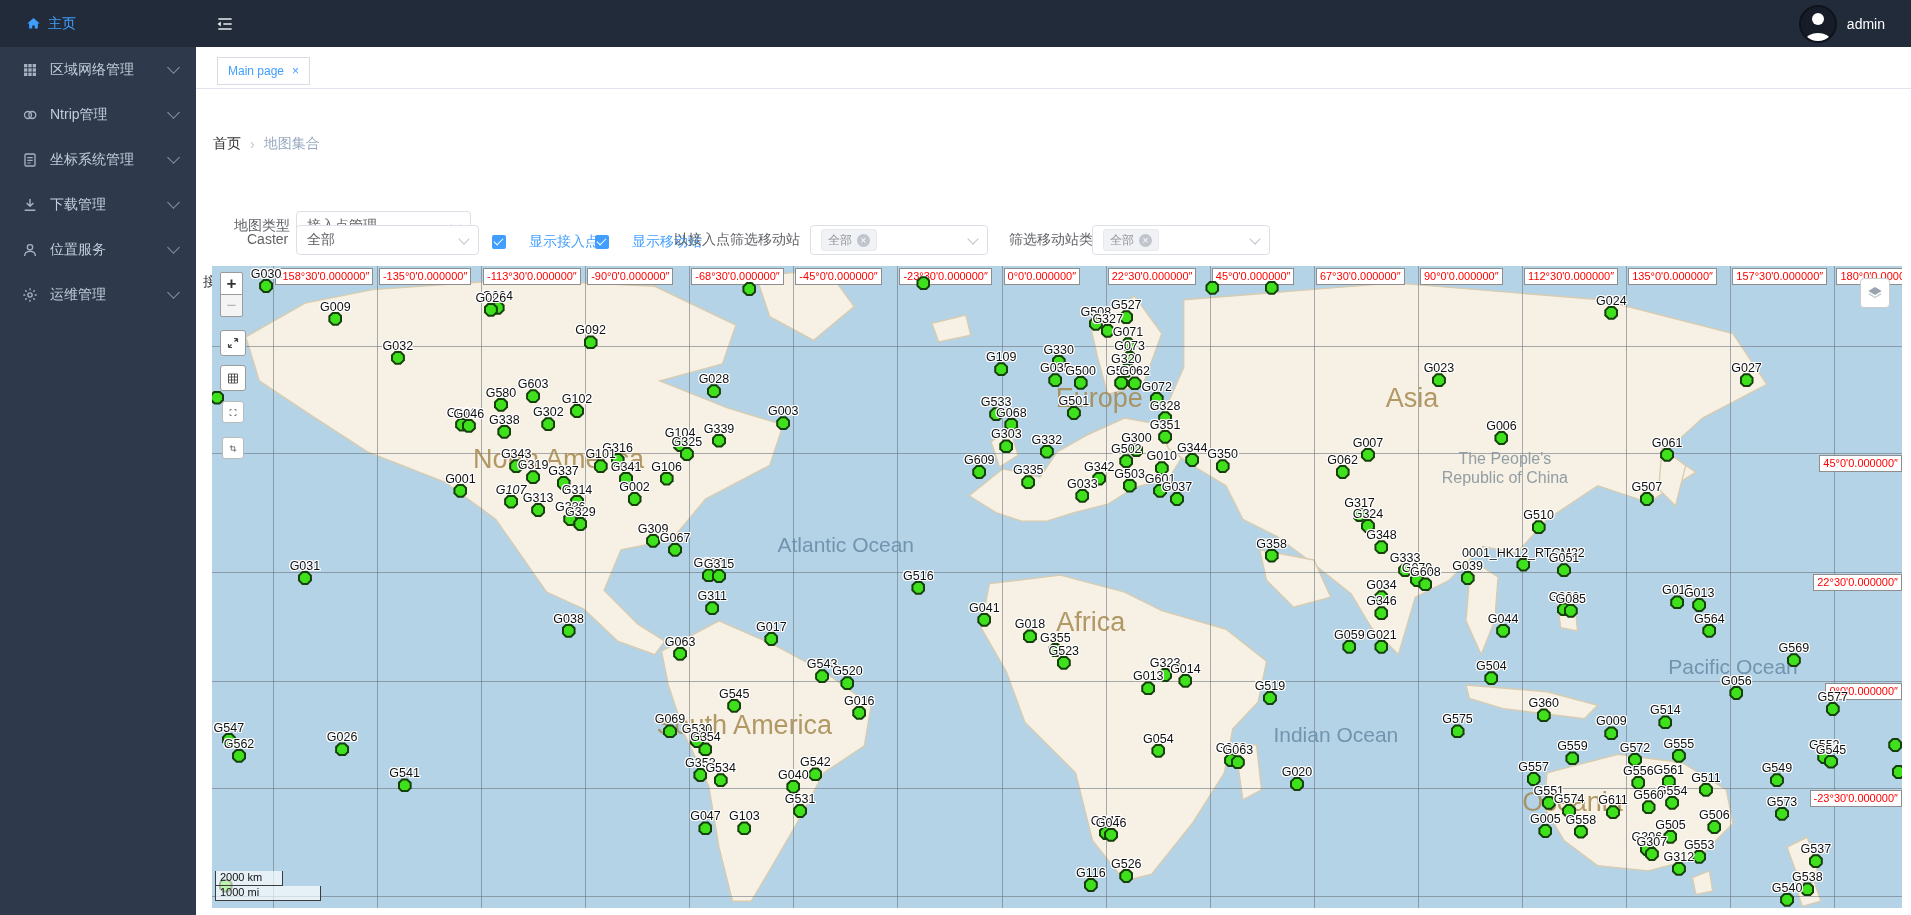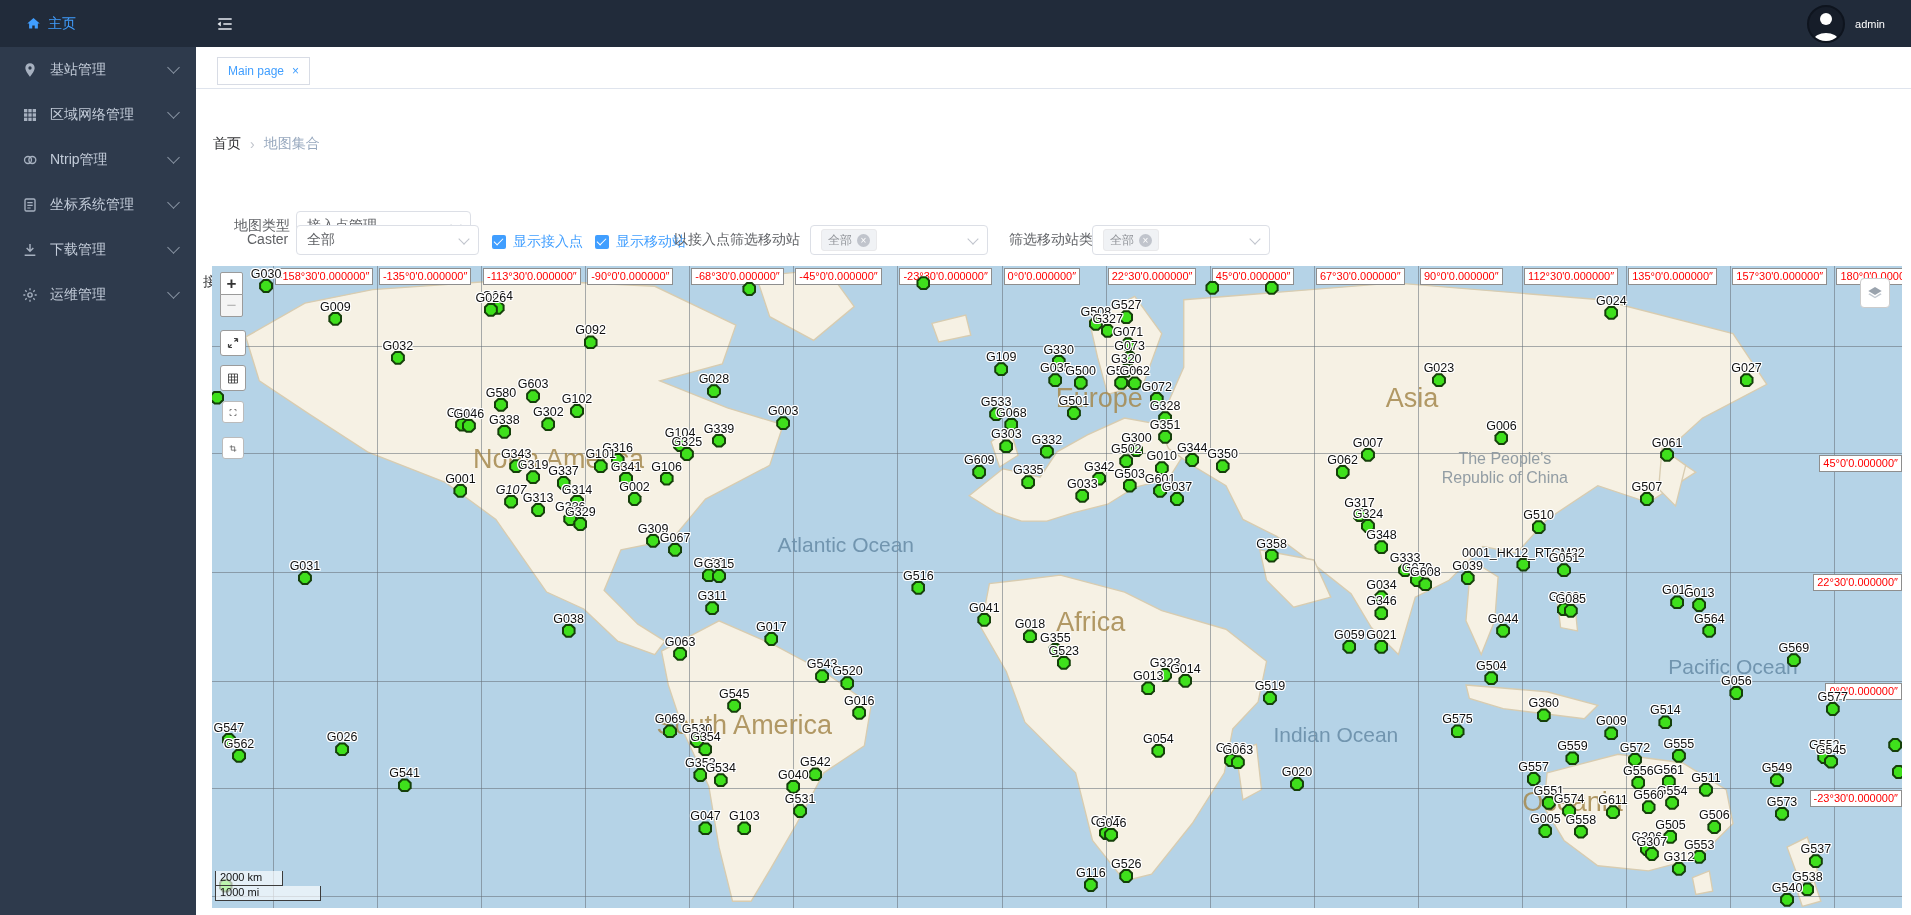--- a/index.html
+++ b/index.html
@@ -5,21 +5,21 @@
   html,body{margin:0;padding:0;background:#fff;font-family:"Liberation Sans","DejaVu Sans",sans-serif;}
   #app{position:relative;width:1911px;height:915px;overflow:hidden;background:#fff;}
   
   #navbar{position:absolute;left:0;top:0;width:1911px;height:47px;background:#212b3a;z-index:30;}
   #home-link{position:absolute;left:26px;top:0;height:47px;display:flex;align-items:center;gap:7px;color:#409eff;font-size:14px;cursor:pointer;}
   #collapse-btn{position:absolute;left:212px;top:11px;width:26px;height:26px;display:flex;align-items:center;justify-content:center;cursor:pointer;color:#e8ecf2;}
   #user-area{position:absolute;right:26px;top:0;height:47px;display:flex;align-items:center;gap:10px;}
   #avatar{width:34px;height:34px;border-radius:50%;background:#161d29;position:relative;overflow:hidden;border:2px solid #0e141e;}
   #avatar .head{position:absolute;left:50%;top:6px;transform:translateX(-50%);width:12px;height:12px;border-radius:50%;background:#fff;}
   #avatar .body{position:absolute;left:50%;bottom:-6px;transform:translateX(-50%);width:24px;height:14px;border-radius:50% 50% 0 0;background:#fff;}
-  #username{color:#fff;font-size:11px;}
+  #username{color:#fff;font-size:14px;}
   
   #sidebar{position:absolute;left:0;top:47px;width:196px;height:868px;background:#2e3a4c;z-index:20;}
   .menu-item{height:45px;display:flex;align-items:center;padding:0 18px 0 22px;color:#c3ccd9;font-size:14px;cursor:pointer;}
   .menu-item .icon{width:18px;height:18px;margin-right:10px;color:#a7b1c0;flex:none;display:flex;align-items:center;}
   .menu-item .mlabel{flex:1;}
   .chev{width:8px;height:8px;border-right:1.5px solid #8ب;border-right:1.5px solid #8b96a5;border-bottom:1.5px solid #8b96a5;transform:rotate(45deg);margin-top:-4px;}
   
   #main{position:absolute;left:196px;top:47px;width:1715px;height:868px;background:#fff;}
   #tabbar{position:absolute;left:0;top:0;width:100%;height:41px;border-bottom:1px solid #dfe4ed;background:#fff;}
   #main-tab{position:absolute;left:21px;top:10px;height:26px;padding:0 10px;border:1px solid #d8dce5;background:#fff;display:flex;align-items:center;gap:8px;font-size:12px;color:#409eff;cursor:pointer;}
@@ -29,21 +29,21 @@
   #breadcrumb .cur{color:#97a8be;}
   
   .f-label{font-size:14px;color:#606266;}
   #row1{position:absolute;left:0;top:132px;width:100%;height:32px;margin-top:32px;}
   #row2{position:absolute;left:0;top:178px;width:100%;height:32px;}
   .sel{position:absolute;height:30px;border:1px solid #dcdfe6;border-radius:4px;background:#fff;display:flex;align-items:center;padding:0 10px;font-size:14px;color:#606266;cursor:pointer;box-sizing:border-box;}
   .sel .selval{flex:1;}
   .caret{width:7px;height:7px;border-right:1.2px solid #c0c4cc;border-bottom:1.2px solid #c0c4cc;transform:rotate(45deg);margin-top:-3px;}
   .tag{background:#f0f2f5;border:1px solid #e9e9eb;border-radius:3px;height:20px;display:flex;align-items:center;gap:5px;padding:0 6px;font-size:12px;color:#909399;margin-right:6px;}
   .tag-x{width:13px;height:13px;border-radius:50%;background:#c0c4cc;color:#fff;font-size:10px;line-height:13px;text-align:center;cursor:pointer;}
-  .cbwrap{position:absolute;display:flex;align-items:center;gap:7px;cursor:pointer;}
+  .cbwrap{position:absolute;display:flex;align-items:center;gap:23px;cursor:pointer;}
   .cb{width:14px;height:14px;border-radius:2px;background:#409eff;position:relative;}
   .cb::after{content:"";position:absolute;left:4px;top:1px;width:4px;height:8px;border-right:1.6px solid #fff;border-bottom:1.6px solid #fff;transform:rotate(45deg);}
   .cblabel{font-size:14px;color:#409eff;}
   
   #legend{position:absolute;left:7px;top:222px;height:26px;display:flex;align-items:center;gap:26px;font-size:13.5px;color:#303133;}
   .legend-item{display:flex;align-items:center;gap:6px;}
   
   #map{position:absolute;left:16px;top:219px;width:1690px;height:642px;background:#b5d3e7;overflow:hidden;}
   #land{position:absolute;left:0;top:0;width:100%;height:100%;}
   .vline{position:absolute;top:0;bottom:0;width:1px;background:rgba(100,110,118,.55);}
@@ -96,29 +96,20 @@
           <div class="body"></div>
         </div>
       <span id="username">admin</span>
     </div>
   </div>
 
   <div id="sidebar">
       <div class="menu-item">
         <span class="icon">
           <svg width="16" height="16" viewBox="0 0 24 24">
-            <path fill-rule="evenodd" d="M12 2 C8 2 5 5 5 9 c0 5 7 13 7 13 s7 -8 7 -13 c0 -4 -3 -7 -7 -7 Z M12 6.5 a2.5 2.5 0 1 0 0 5 a2.5 2.5 0 1 0 0 -5 Z" fill="currentColor"></path>
-          </svg>
-        </span>
-        <span class="mlabel">基站管理</span>
-        <span class="chev"></span>
-      </div>
-      <div class="menu-item">
-        <span class="icon">
-          <svg width="16" height="16" viewBox="0 0 24 24">
             <g fill="currentColor">
               <rect x="3" y="3" width="5" height="5"></rect>
               <rect x="9.5" y="3" width="5" height="5"></rect>
               <rect x="16" y="3" width="5" height="5"></rect>
               <rect x="3" y="9.5" width="5" height="5"></rect>
               <rect x="9.5" y="9.5" width="5" height="5"></rect>
               <rect x="16" y="9.5" width="5" height="5"></rect>
               <rect x="3" y="16" width="5" height="5"></rect>
               <rect x="9.5" y="16" width="5" height="5"></rect>
               <rect x="16" y="16" width="5" height="5"></rect>
@@ -148,20 +139,30 @@
         <span class="mlabel">坐标系统管理</span>
         <span class="chev"></span>
       </div>
       <div class="menu-item">
         <span class="icon">
           <svg width="16" height="16" viewBox="0 0 24 24">
             <path d="M12 3 v10 M7 9 l5 5 l5 -5 M4 20 h16" stroke="currentColor" stroke-width="2.2" fill="none"></path>
           </svg>
         </span>
         <span class="mlabel">下载管理</span>
+        <span class="chev"></span>
+      </div>
+      <div class="menu-item">
+        <span class="icon">
+          <svg width="16" height="16" viewBox="0 0 24 24">
+            <circle cx="12" cy="8" r="4" fill="none" stroke="currentColor" stroke-width="2"></circle>
+            <path d="M4 21 c0 -5 4 -7 8 -7 s8 2 8 7" fill="none" stroke="currentColor" stroke-width="2"></path>
+          </svg>
+        </span>
+        <span class="mlabel">位置服务</span>
         <span class="chev"></span>
       </div>
       <div class="menu-item">
         <span class="icon">
           <svg width="16" height="16" viewBox="0 0 24 24">
             <circle cx="12" cy="12" r="3.2" fill="none" stroke="currentColor" stroke-width="2"></circle>
             <g stroke="currentColor" stroke-width="2">
               <path d="M12 2 v3 M12 19 v3 M2 12 h3 M19 12 h3 M4.9 4.9 l2.1 2.1 M17 17 l2.1 2.1 M19.1 4.9 L17 7 M7 17 l-2.1 2.1"></path>
             </g>
           </svg>

